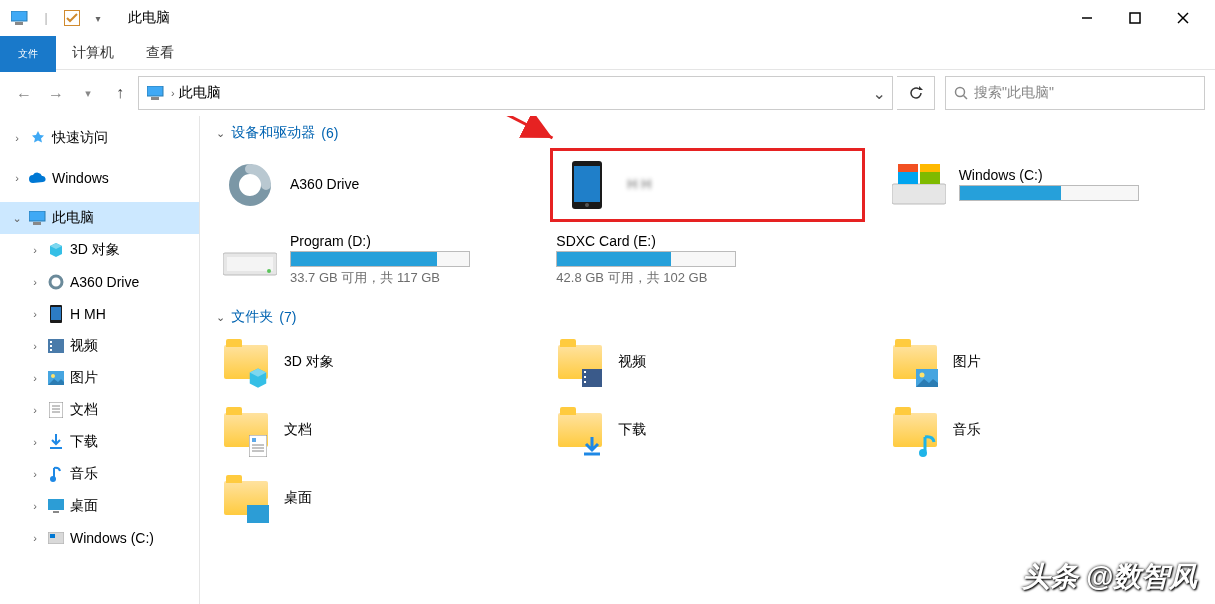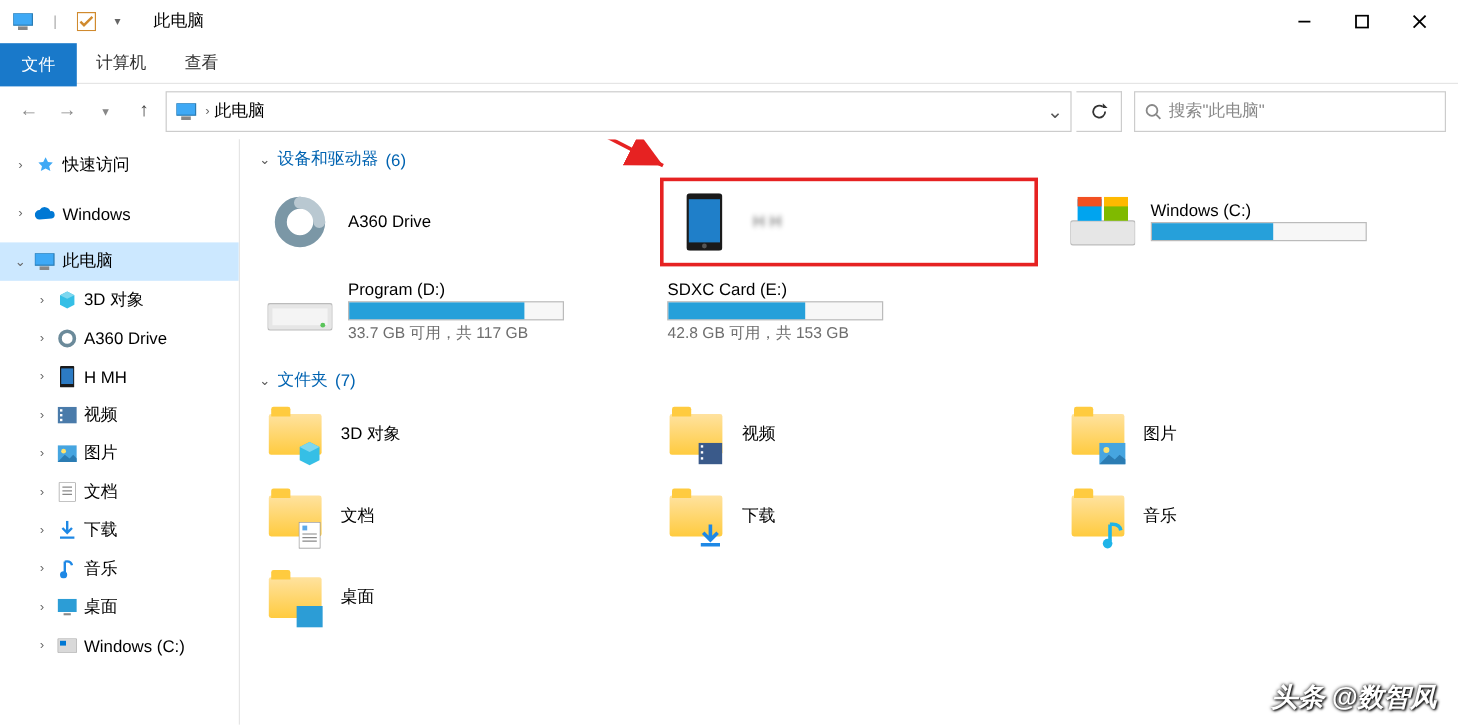--- a/index.html
+++ b/index.html
@@ -6,21 +6,21 @@
 body { width: 1215px; height: 604px; background: #fff; overflow: hidden; position: relative; }
 
 .titlebar { height: 36px; display: flex; align-items: center; padding: 0 8px; }
 .titlebar .qat { display: flex; gap: 2px; align-items: center; }
 .titlebar .qat-item { width: 24px; height: 24px; display: flex; align-items: center; justify-content: center; }
 .titlebar .title { margin-left: 18px; font-size: 14px; color: #000; }
 .titlebar .winctrls { margin-left: auto; display: flex; gap: 24px; padding-right: 12px; }
 .titlebar .winctrl { width: 24px; height: 24px; display: flex; align-items: center; justify-content: center; font-size: 14px; }
 
 .ribbon-tabs { height: 34px; display: flex; align-items: stretch; border-bottom: 1px solid #e5e5e5; }
-.file-tab { background: #1979ca; color: #fff; padding: 18px 18px; font-size: 14px; display: flex; align-items: center; }
+.file-tab { background: #1979ca; color: #fff; padding: 18px 18px; font-size: 10px; display: flex; align-items: center; }
 .ribbon-tab { padding: 6px 16px; font-size: 14px; color: #333; display: flex; align-items: center; }
 
 .navbar { height: 46px; display: flex; align-items: center; padding: 4px 10px; gap: 4px; }
 .nav-arrow { width: 28px; height: 28px; display: flex; align-items: center; justify-content: center; color: #888; font-size: 16px; }
 .nav-arrow.up { color: #444; }
 .address { flex: 1; border: 1px solid #ccc; height: 34px; display: flex; align-items: center; padding: 0 6px; gap: 4px; }
 .address .addr-icon { width: 22px; height: 22px; display: flex; align-items: center; justify-content: center; }
 .address .crumb-sep { color: #666; font-size: 11px; }
 .address .crumb { font-size: 14px; color: #000; }
 .address .chev { margin-left: auto; color: #555; }
@@ -51,21 +51,21 @@
 
 .folders-grid { display: grid; grid-template-columns: repeat(3, 1fr); gap: 8px 20px; }
 .folder-item { display: flex; gap: 12px; align-items: center; padding: 4px; }
 .folder-icon { width: 52px; height: 52px; display: flex; align-items: center; justify-content: center; position: relative; }
 .folder-icon .fbody { width: 44px; height: 34px; background: linear-gradient(#ffe29f,#ffcb3f); border-radius: 2px; position: relative; }
 .folder-icon .ftab { position: absolute; top: -6px; left: 2px; width: 16px; height: 8px; background: #ffcb3f; border-radius: 2px 2px 0 0; }
 .folder-badge { position: absolute; bottom: -2px; right: 2px; width: 24px; height: 24px; display: flex; align-items: center; justify-content: center; }
 .folder-label { font-size: 14px; color: #000; }
 
 .arrow-overlay { position: absolute; top: 0; left: 0; width: 100%; height: 250px; pointer-events: none; }
-.watermark { position: absolute; bottom: 8px; right: 18px; font-size: 22px; font-style: italic; font-weight: bold; color: #fff; text-shadow: 0 0 3px #000, 1px 1px 2px #000; }
+.watermark { position: absolute; bottom: 8px; right: 18px; font-size: 28px; font-style: italic; font-weight: bold; color: #fff; text-shadow: 0 0 3px #000, 1px 1px 2px #000; }
 
 
 svg { display: block; }
 </style>
 </head>
 <body>
 
 <div class="titlebar">
   <div class="qat">
     <div class="qat-item">
@@ -358,21 +358,21 @@
           <div class="dev-sub">33.7 GB 可用，共 117 GB</div>
         </div>
       </div>
 
       <div class="device">
         <div class="dev-info">
           <div class="dev-name">SDXC Card (E:)</div>
           <div class="storage-bar">
               <div class="storage-fill" style="width:64%"></div>
             </div>
-          <div class="dev-sub">42.8 GB 可用，共 153 GB</div>
+          <div class="dev-sub">42.8 GB 可用，共 102 GB</div>
         </div>
       </div>
 
     </div>
 
     <div class="section-header">
       <span class="chev-s">⌄</span>
       <span>文件夹</span>
       <span>(7)</span>
     </div>

